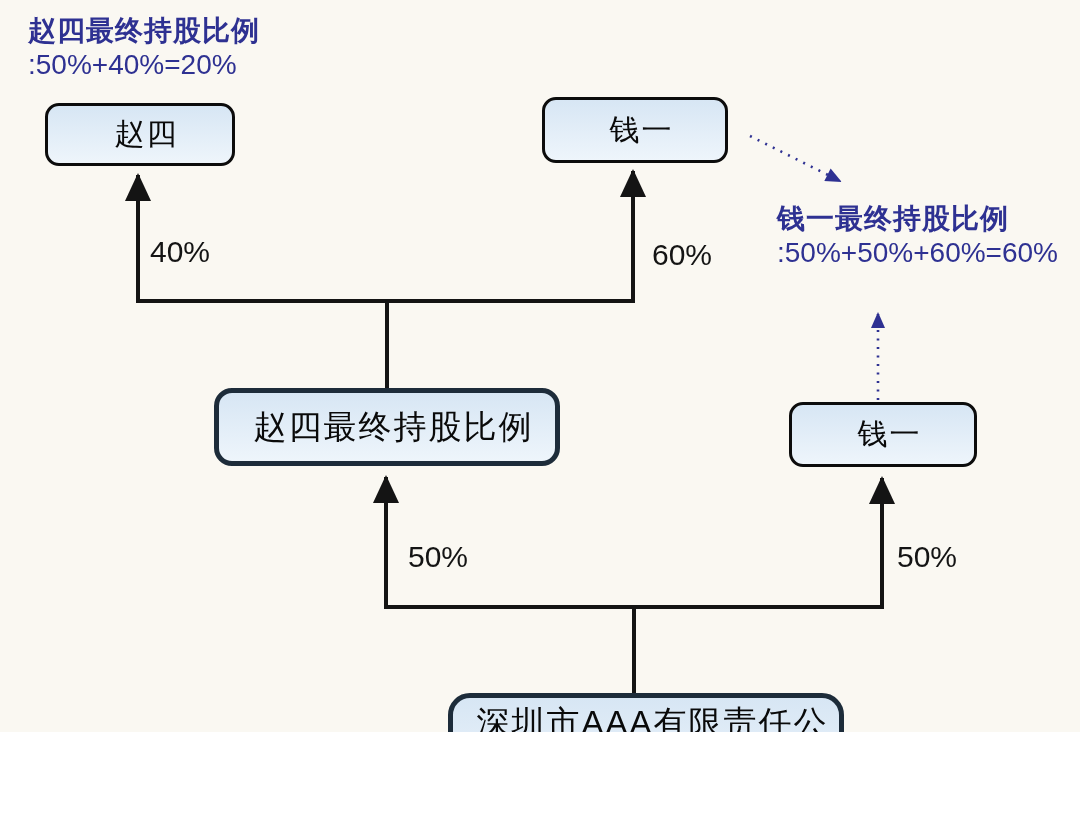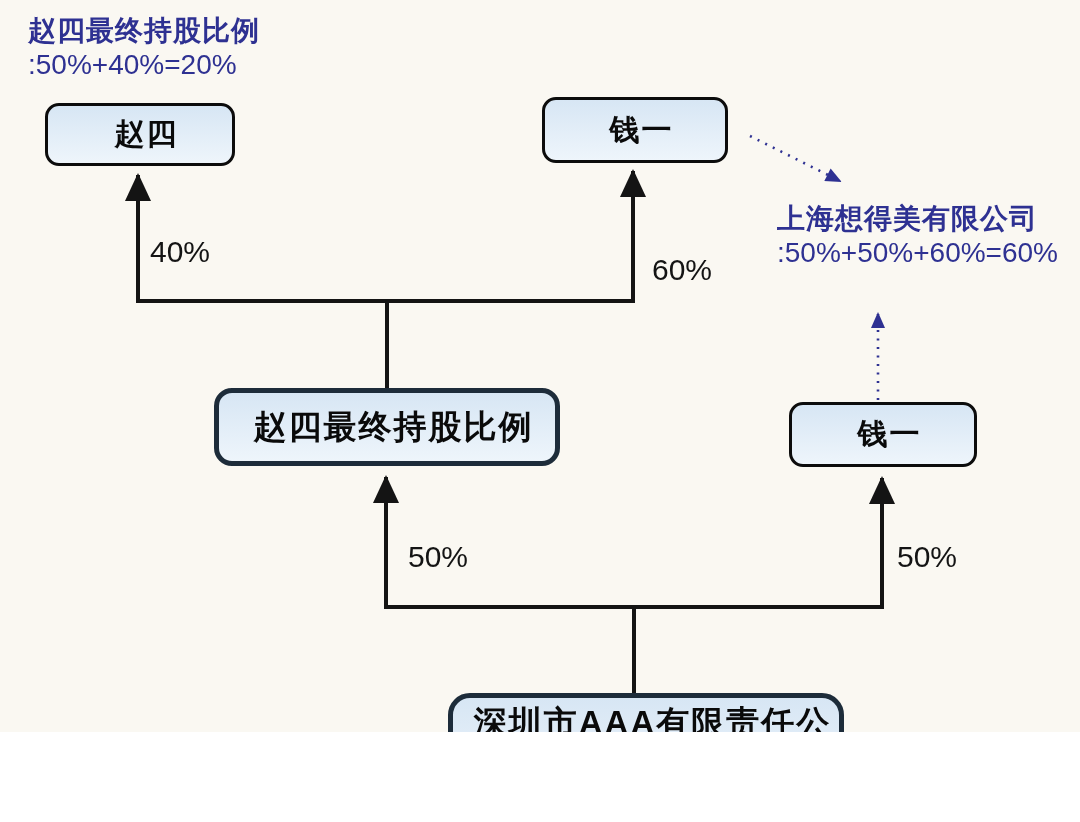--- a/index.html
+++ b/index.html
@@ -28,21 +28,21 @@
   .conn { stroke: var(--line); stroke-width: 4; fill: none; }
   .conn-dotted { stroke: var(--annotation); stroke-width: 2.6; fill: none; stroke-dasharray: 2 6.5; }
 
   .node {
     position: absolute;
     display: flex;
     align-items: center;
     justify-content: center;
     background: linear-gradient(180deg, var(--node-fill-top) 0%, var(--node-fill-bottom) 100%);
     color: #0a0a0a;
-    font-weight: bold;
+    font-weight: normal;
     letter-spacing: 2px;
     text-align: center;
     padding-left: 13px;
   }
   .node-person {
     border: 3px solid var(--node-border);
     border-radius: 14px;
     font-size: 30px;
   }
   .node-company {
@@ -103,21 +103,21 @@
       <path class="conn-dotted" d="M878,400 L878,314" marker-end="url(#arrow-navy)"></path>
     </g>
   </svg>
 
   <div class="annotation" style="left:28px; top:14px;">
     <div class="ann-title">赵四最终持股比例</div>
     <div class="ann-formula">:50%+40%=20%</div>
   </div>
 
   <div class="annotation" style="left:777px; top:202px;">
-    <div class="ann-title">上海想得美有限公司</div>
+    <div class="ann-title">钱一最终持股比例</div>
     <div class="ann-formula">:50%+50%+60%=60%</div>
   </div>
 
   <div class="node node-person" style="left:45px; top:103px; width:190px; height:63px;">
     <span>赵四</span>
   </div>
 
   <div class="node node-person" style="left:542px; top:97px; width:186px; height:66px;">
     <span>钱一</span>
   </div>
@@ -128,17 +128,17 @@
 
   <div class="node node-person" style="left:789px; top:402px; width:188px; height:65px;">
     <span>钱一</span>
   </div>
 
   <div class="node node-company" style="left:448px; top:693px; width:396px; height:106px; border-radius:22px;">
     <span>深圳市AAA有限责任公司</span>
   </div>
 
   <div class="edge-label" style="left:150px; top:235px;">40%</div>
-  <div class="edge-label" style="left:652px; top:253px;text-align:right;">60%</div>
+  <div class="edge-label" style="left:652px; top:238px;text-align:right;">60%</div>
   <div class="edge-label" style="left:408px; top:540px;">50%</div>
   <div class="edge-label" style="left:897px; top:540px;">50%</div>
 
 </div>
 
 </body></html>

